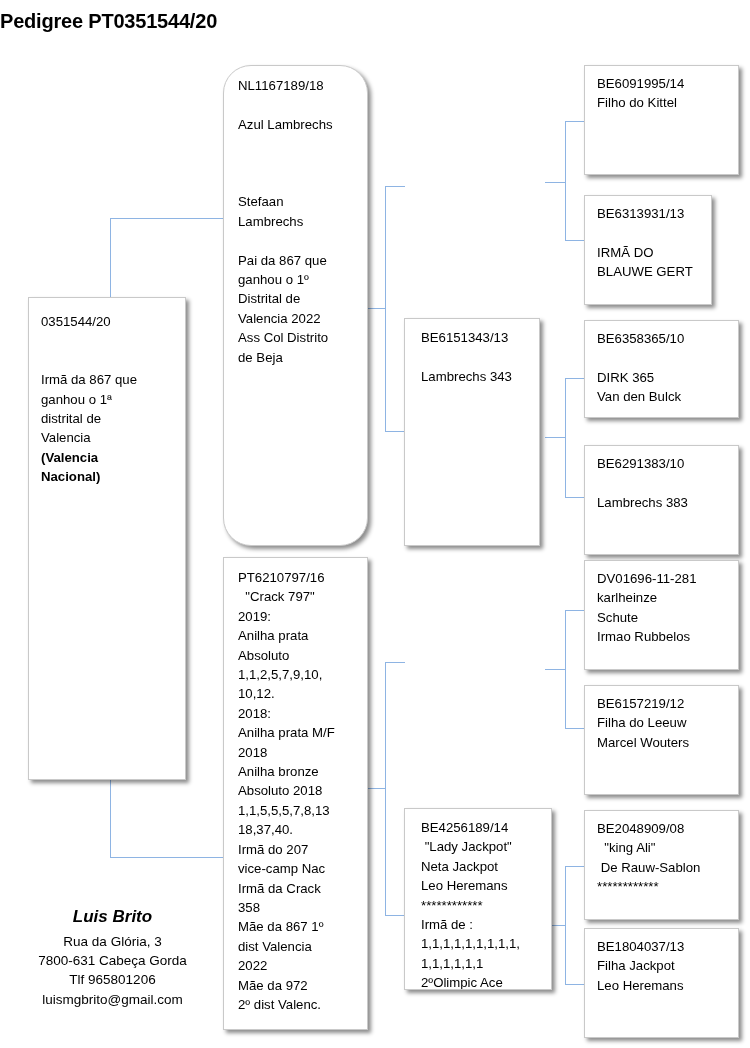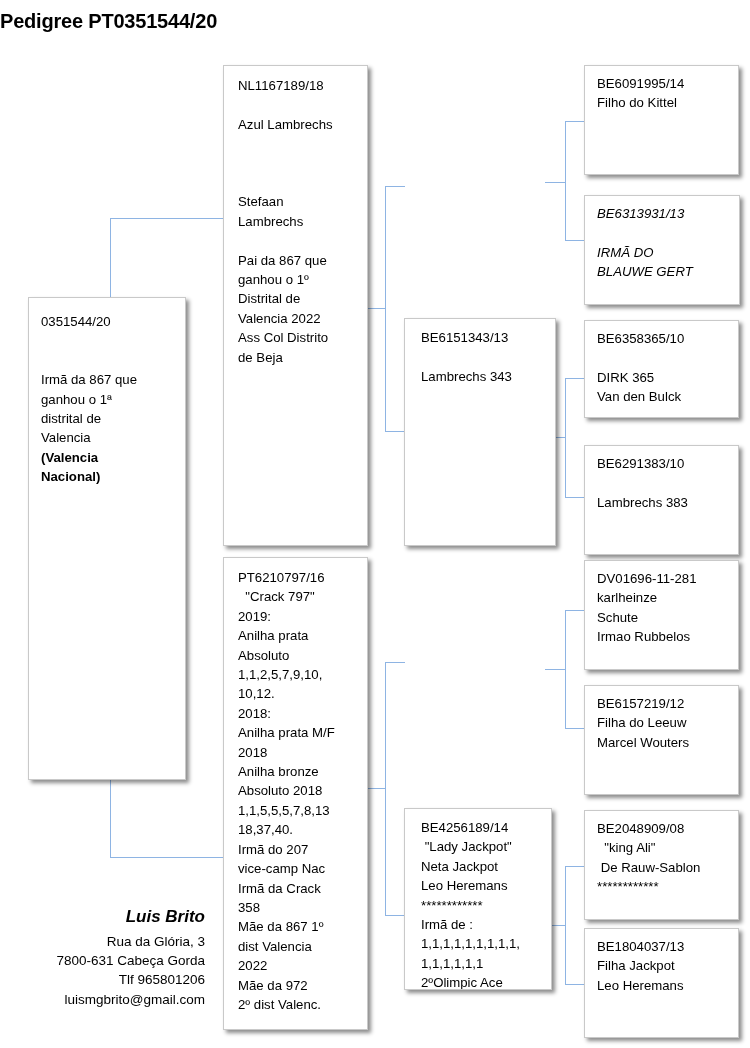--- a/index.html
+++ b/index.html
@@ -45,22 +45,22 @@
 
   
   .pad-a{padding:14px 10px 6px 12px;}
   .pad-b{padding:10px 8px 6px 14px;}
   .pad-c{padding:9px 8px 6px 16px;}
   .pad-d{padding:8px 8px 6px 12px;}
 
   
   .footer{
     position:absolute;
-    left:0;top:905px;width:205px;
-    text-align:right;
+    left:10px;top:905px;width:205px;
+    text-align:center;
     font-size:13.5px;
     line-height:1.42;
   }
   .footer .nm{
     font-weight:bold;
     font-style:italic;
     font-size:17px;
     display:block;
     margin-bottom:3px;
   }
@@ -113,21 +113,21 @@
 
 
 Irmã da 867 que
 ganhou o 1ª
 distrital de
 Valencia
 </span><b>(Valencia
 Nacional)</b></div>
   </div>
 
-  <div class="box" style="left:223px;top:65px;width:145px;height:481px;">
+  <div class="box" style="left:223px;top:65px;width:145px;height:481px;border-radius:28px;">
     <div class="txt pad-b">NL1167189/18
 
 Azul Lambrechs
 
 
 
 Stefaan
 Lambrechs
 
 Pai da 867 que
@@ -158,21 +158,21 @@
 Irmã da Crack
 358
 Mãe da 867 1º
 dist Valencia
 2022
 Mãe da 972
 2º dist Valenc.</div>
   </div>
 
 
-  <div class="box" style="left:404px;top:318px;width:152px;height:228px;">
+  <div class="box" style="left:404px;top:318px;width:136px;height:228px;">
     <div class="txt pad-c">BE6151343/13
 
 Lambrechs 343</div>
   </div>
 
 
   <div class="box" style="left:404px;top:808px;width:148px;height:182px;">
     <div class="txt pad-c">BE4256189/14
  "Lady Jackpot"
 Neta Jackpot
@@ -184,21 +184,21 @@
 2ºOlimpic Ace
 3º Nac Ace
 ************</div>
   </div>
 
   <div class="box" style="left:584px;top:65px;width:155px;height:110px;">
     <div class="txt pad-d">BE6091995/14
 Filho do Kittel</div>
   </div>
 
-  <div class="box" style="left:584px;top:195px;width:156px;height:110px;font-style:italic;">
+  <div class="box" style="left:584px;top:195px;width:128px;height:110px;">
     <div class="txt pad-d">BE6313931/13
 
 IRMÃ DO
 BLAUWE GERT</div>
   </div>
 
   <div class="box" style="left:584px;top:320px;width:155px;height:98px;">
     <div class="txt pad-d">BE6358365/10
 
 DIRK 365

